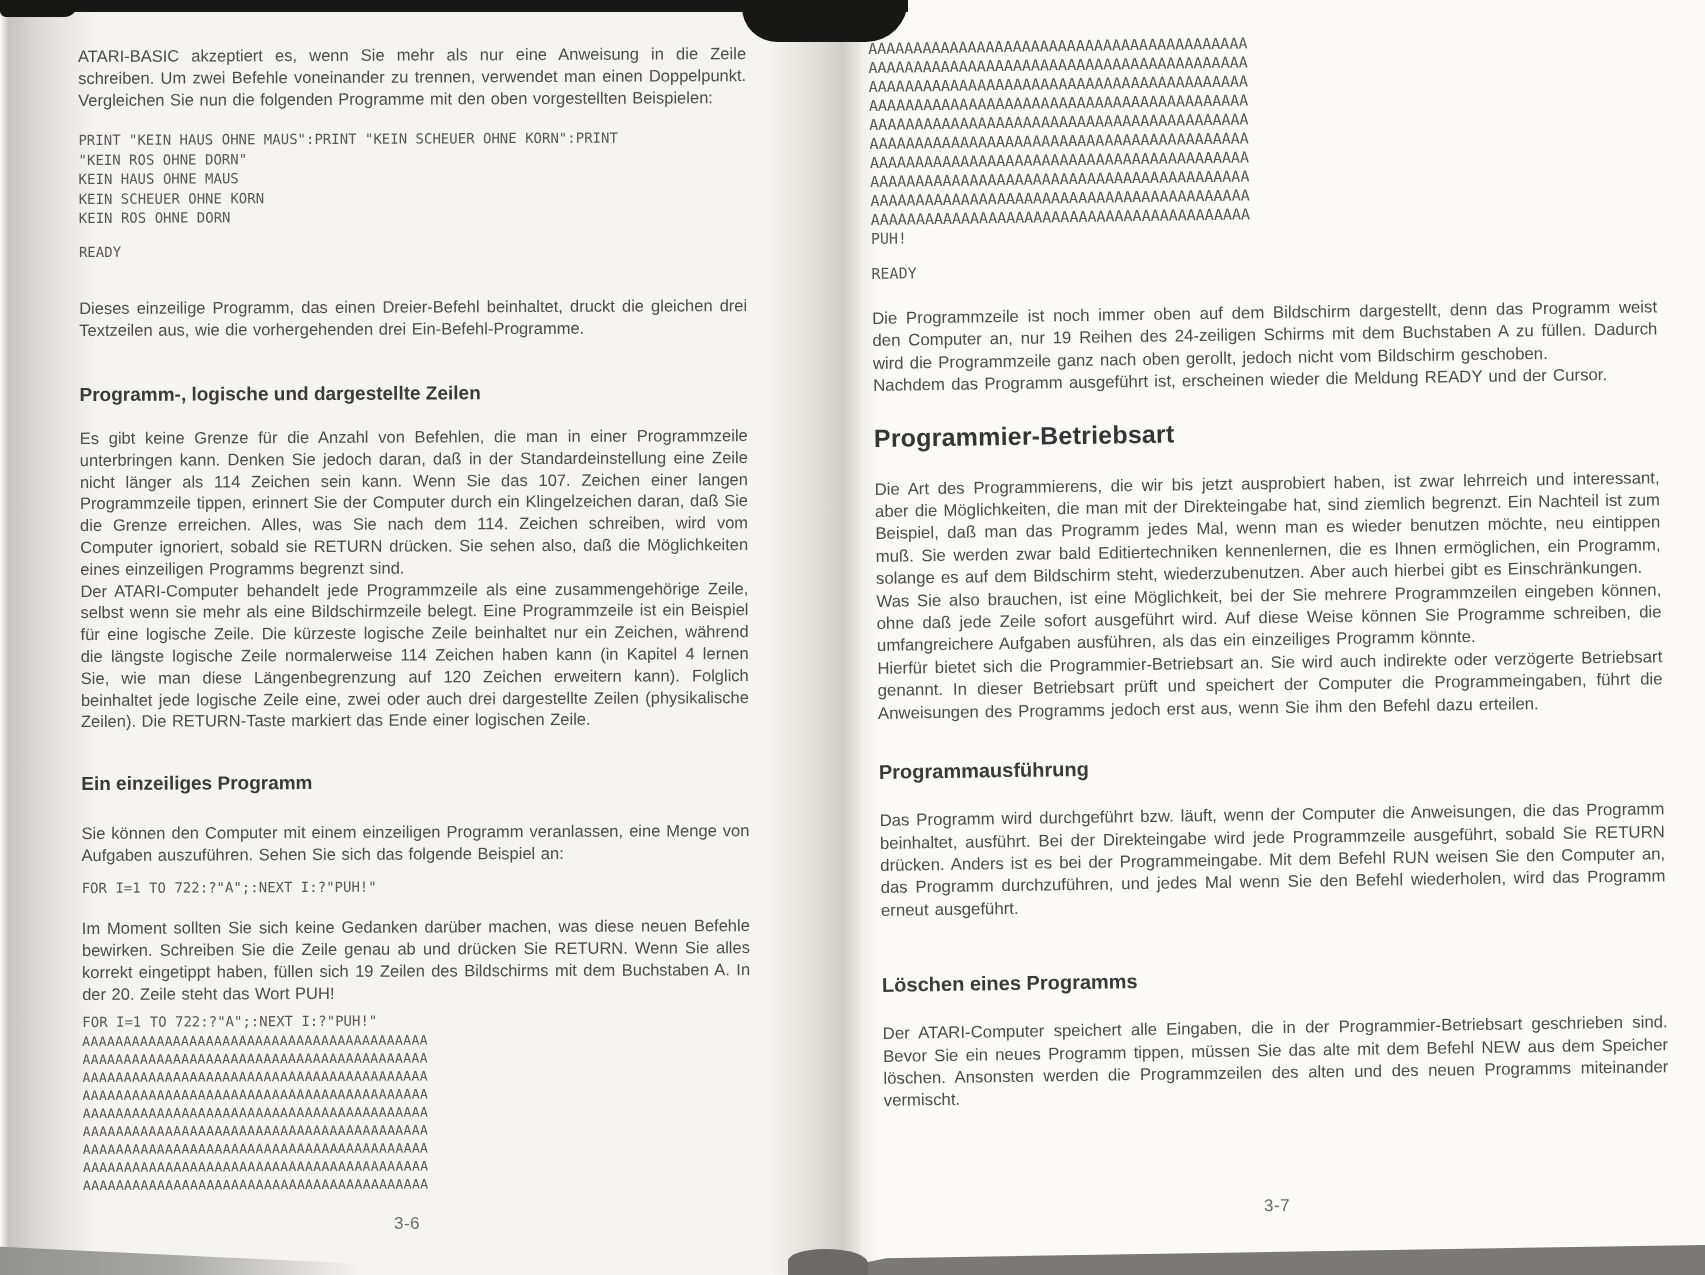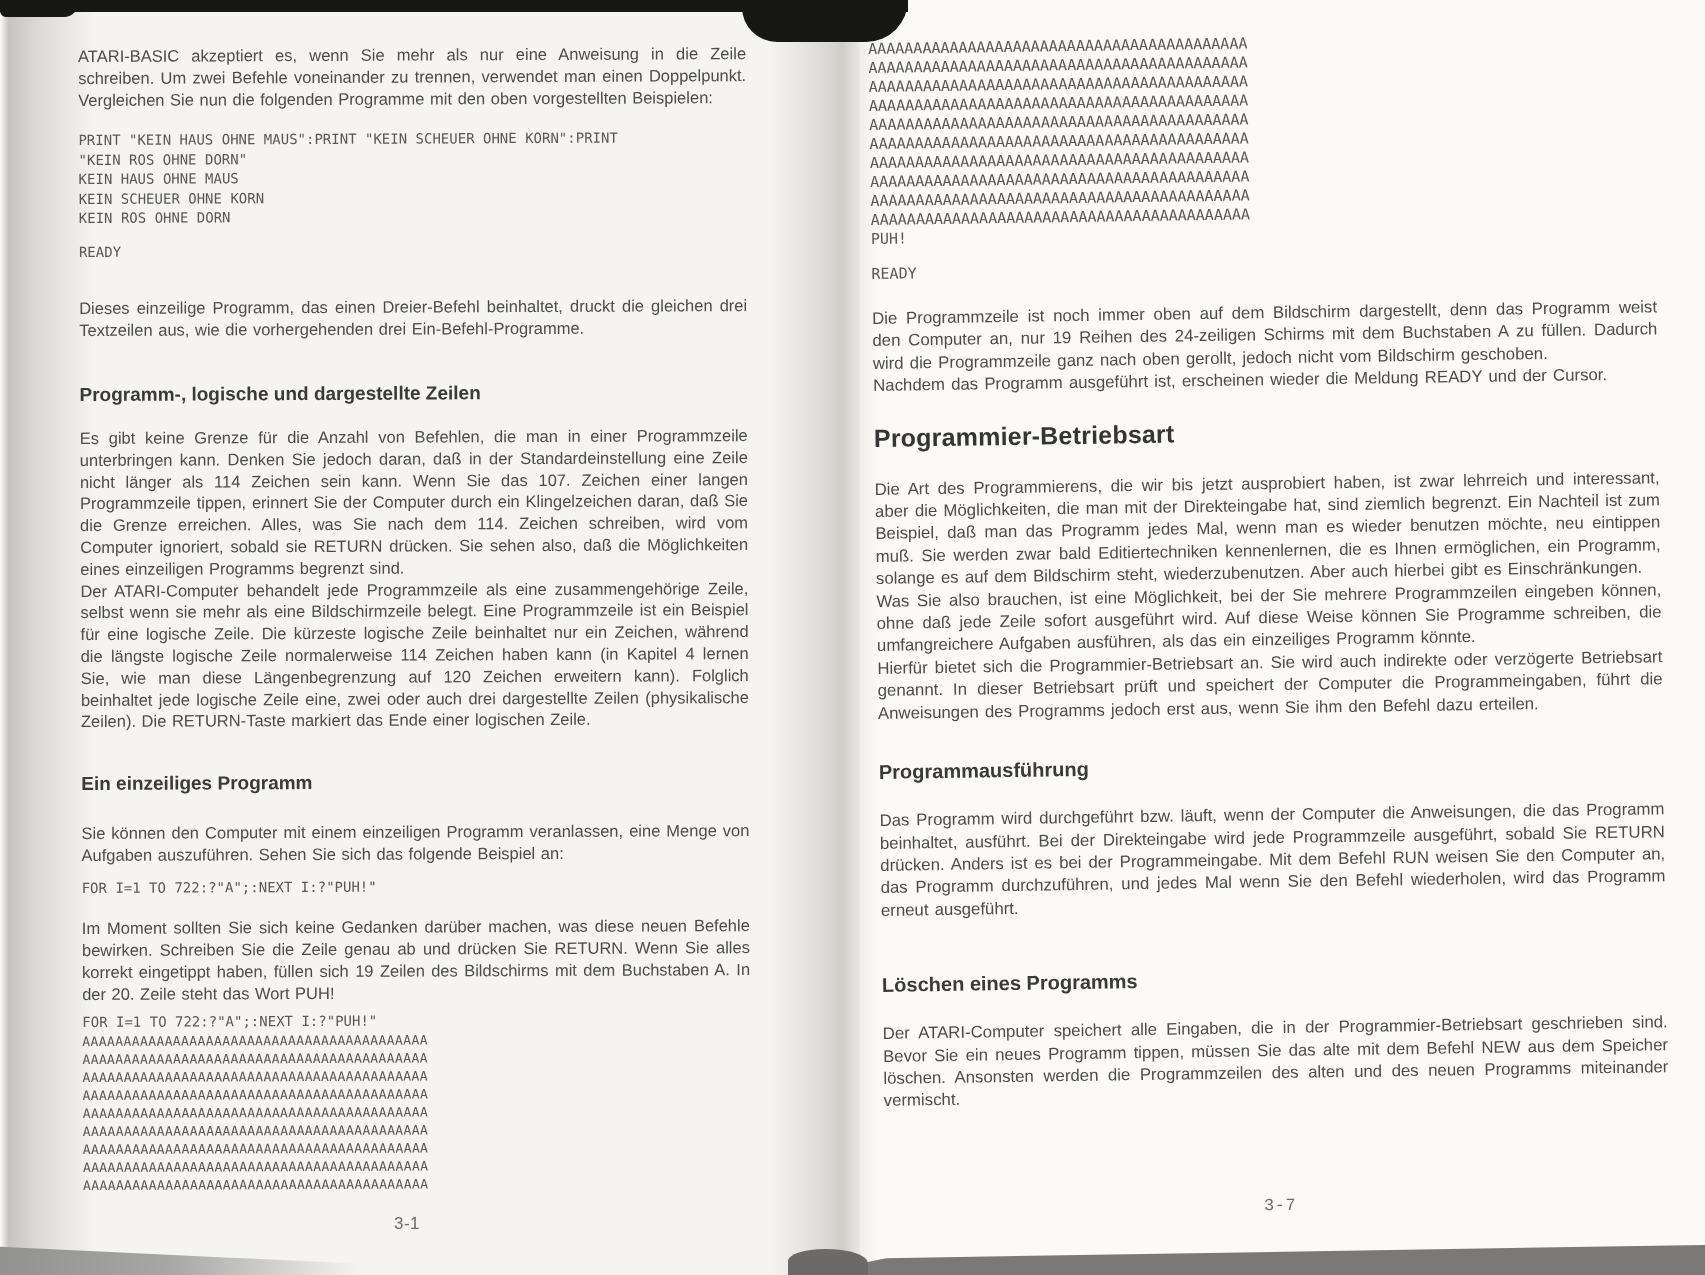--- a/index.html
+++ b/index.html
@@ -49,21 +49,21 @@
   .h-sub-r{font-size:20px;font-weight:bold;color:#3a3a3a;margin:0;}
 
   pre{margin:0;font-family:"DejaVu Sans Mono", monospace;color:#585858;white-space:pre;}
   .code-l{font-size:14px;line-height:19.5px;}
   .screen-l{font-size:13px;line-height:18px;letter-spacing:0.4px;}
   .code-r{font-size:15px;line-height:19px;}
   .screen-r{font-size:15px;line-height:19px;}
 
   .pgnum{position:absolute;font-size:17px;color:#6b6b6b;letter-spacing:0.5px;}
   .pgnum-left{left:394px;top:1214px;}
-  .pgnum-right{left:1264px;top:1196px;transform:rotate(-0.85deg);font-family:Liberation Mono, monospace;}
+  .pgnum-right{left:1264px;top:1196px;transform:rotate(-0.85deg);}
 
   
   .mt8{margin-top:8px;}.mt12{margin-top:12px;}.mt14{margin-top:14px;}
   .mt20{margin-top:20px;}.mt22{margin-top:22px;}.mt24{margin-top:24px;}
   .mt26{margin-top:26px;}.mt28{margin-top:28px;}.mt36{margin-top:36px;}
   .mt40{margin-top:40px;}.mt42{margin-top:42px;}.mt16{margin-top:16px;}
   .mt52{margin-top:52px;}
 </style>
 </head>
 <body>
@@ -111,21 +111,21 @@
 AAAAAAAAAAAAAAAAAAAAAAAAAAAAAAAAAAAAAAAAAA
 AAAAAAAAAAAAAAAAAAAAAAAAAAAAAAAAAAAAAAAAAA
 AAAAAAAAAAAAAAAAAAAAAAAAAAAAAAAAAAAAAAAAAA
 AAAAAAAAAAAAAAAAAAAAAAAAAAAAAAAAAAAAAAAAAA
 AAAAAAAAAAAAAAAAAAAAAAAAAAAAAAAAAAAAAAAAAA
 AAAAAAAAAAAAAAAAAAAAAAAAAAAAAAAAAAAAAAAAAA
 AAAAAAAAAAAAAAAAAAAAAAAAAAAAAAAAAAAAAAAAAA</pre>
   </div>
 </div>
 
-<div class="pgnum pgnum-left">3-1</div>
+<div class="pgnum pgnum-left">3-6</div>
 
 <div class="col-right">
   <div>
     <pre class="screen-r">AAAAAAAAAAAAAAAAAAAAAAAAAAAAAAAAAAAAAAAAAA
 AAAAAAAAAAAAAAAAAAAAAAAAAAAAAAAAAAAAAAAAAA
 AAAAAAAAAAAAAAAAAAAAAAAAAAAAAAAAAAAAAAAAAA
 AAAAAAAAAAAAAAAAAAAAAAAAAAAAAAAAAAAAAAAAAA
 AAAAAAAAAAAAAAAAAAAAAAAAAAAAAAAAAAAAAAAAAA
 AAAAAAAAAAAAAAAAAAAAAAAAAAAAAAAAAAAAAAAAAA
 AAAAAAAAAAAAAAAAAAAAAAAAAAAAAAAAAAAAAAAAAA

